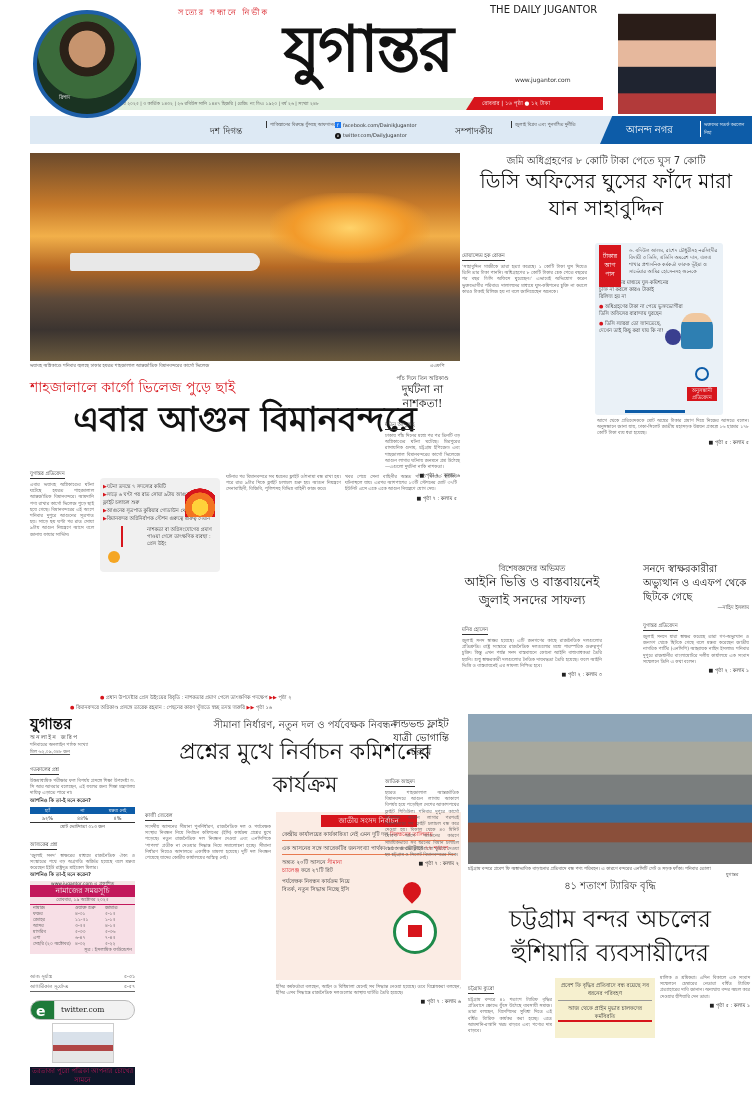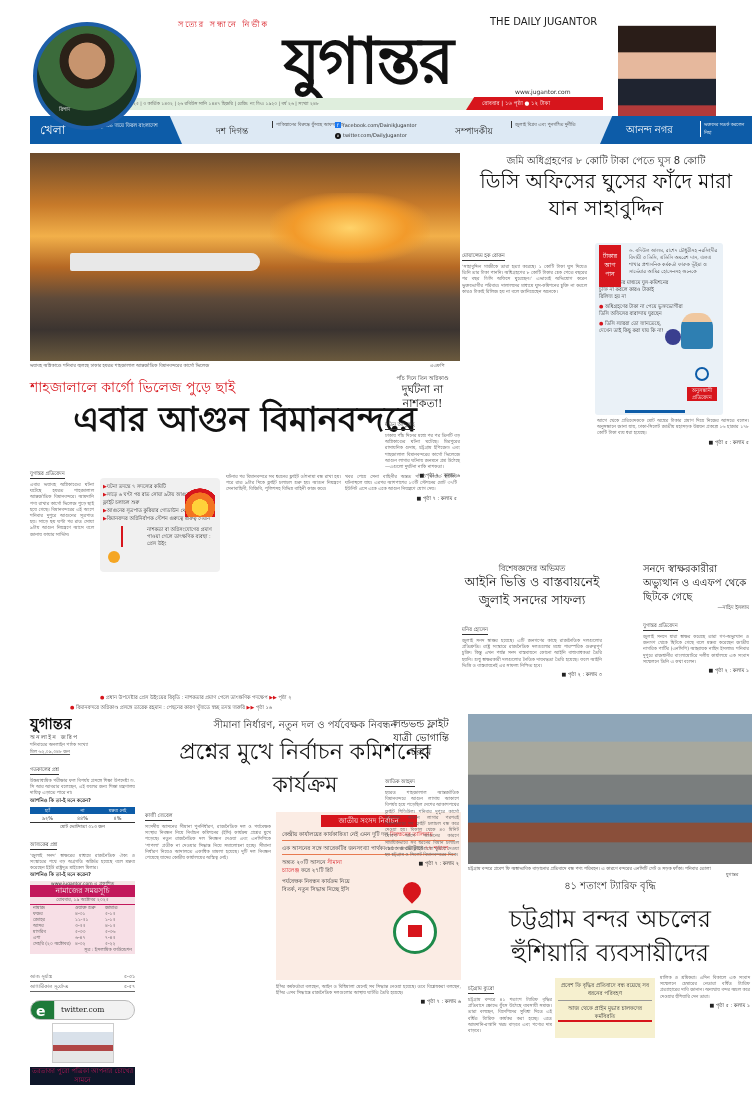--- a/index.html
+++ b/index.html
@@ -7,44 +7,40 @@
 .abs{position:absolute}
 .txt{font-size:4.5px;line-height:6.2px;color:#555;text-align:justify}
 .hl{font-family:"DejaVu Serif",serif;color:#111;text-align:center;font-weight:bold}
 .by{font-size:5px;color:#333;border-bottom:1px solid #333;display:inline-block;margin-bottom:3px}
 .cont{font-size:5px;color:#222;text-align:right;margin-top:2px}
 .red{color:#d7151c}
 </style>
 </head>
 <body>
 
-<div class="abs" style="left:0;top:12px;width:752px;height:90px">
+<div class="abs" style="left:0;top:0;width:752px;height:90px">
   <div class="abs" style="left:33px;top:10px;width:108px;height:108px;border-radius:50%;border:4px solid #1e5fa8;background:radial-gradient(circle at 50% 35%,#c7946e 0 22%,#2b2118 23% 33%,#3b6b3b 34% 60%,#1a3322 61%);z-index:2">
     <span style="position:absolute;left:22px;bottom:12px;font-size:5px;color:#fff">রিশাদ</span>
   </div>
   <div class="abs red" style="left:178px;top:6px;font-size:8px;letter-spacing:2px">সত্যের সন্ধানে নির্ভীক</div>
   <div class="abs" style="left:175px;top:4px;width:385px;text-align:center;font-family:'DejaVu Serif',serif;font-weight:bold;font-size:64px;line-height:90px;color:#111;letter-spacing:-2px">যুগান্তর</div>
   <div class="abs" style="left:490px;top:4px;font-size:10px;color:#222">THE DAILY JUGANTOR</div>
   <div class="abs" style="left:515px;top:76px;font-size:6px;color:#333">www.jugantor.com</div>
   <div class="abs" style="left:618px;top:8px;width:98px;height:106px;background:linear-gradient(180deg,#fff 0 5%,#2a1d18 6% 30%,#e6b89d 31% 55%,#1f2430 56% 80%,#b23a3a 81%)"></div>
 </div>
 
 <div class="abs" style="left:64px;top:98px;width:470px;height:12px;background:#dfeedd;font-size:4.5px;line-height:12px;padding-left:30px;color:#555;overflow:hidden;white-space:nowrap">
   <span>ঢাকা ১৯ অক্টোবর ২০২৫ | ৩ কার্তিক ১৪৩২ | ২৬ রবিউস সানি ১৪৪৭ হিজরি | রেজি: নং ডিএ ১৯২০ | বর্ষ ২৬ | সংখ্যা ২৪৮</span>
 </div>
 <div class="abs" style="left:466px;top:97px;width:137px;height:13px;background:#d7151c;clip-path:polygon(6% 0,100% 0,100% 100%,0 100%);color:#fff;font-size:5.5px;line-height:13px;padding-left:16px">
   <span>রোববার | ১৬ পৃষ্ঠা ● ১২ টাকা</span>
 </div>
 
 <div class="abs" style="left:30px;top:116px;width:722px;height:28px;background:#dde9f4">
-  <div class="abs" style="left:0;top:0;width:152px;height:28px;background:#0d5ca8;clip-path:polygon(0 0,92% 0,100% 100%,0 100%);color:#fff">
-    <span style="position:absolute;left:10px;top:5px;font-size:12px">খেলা</span>
-    <span style="position:absolute;left:48px;top:5px;width:90px;font-size:5px;line-height:8px;border-left:1.5px solid #fff;padding-left:3px">রিশাদের ঘূর্ণিতে জয়ে ফিরল বাংলাদেশ</span>
-  </div>
-  <div class="abs" style="left:186px;top:0;width:140px;height:15px">
+  <div class="abs" style="left:180px;top:0;width:140px;height:15px">
     <span style="position:absolute;left:0;top:8px;font-size:9px;color:#222">দশ দিগন্ত</span>
     <span style="position:absolute;left:56px;top:5px;width:80px;font-size:4.5px;line-height:7px;border-left:1.5px solid #333;padding-left:3px;color:#444">পাকিস্তানের বিরুদ্ধে ফুঁসছে আফগানরা</span>
   </div>
   <div class="abs" style="left:305px;top:4px;width:110px;height:22px;font-size:5px;color:#333;line-height:10px">
     <div><span style="display:inline-block;width:6px;height:6px;background:#1877f2;color:#fff;font-size:5px;line-height:6px;text-align:center;margin-right:2px">f</span><span>facebook.com/DainikJugantor</span></div>
     <div><span style="display:inline-block;width:6px;height:6px;background:#111;border-radius:50%;color:#fff;font-size:4px;line-height:6px;text-align:center;margin-right:2px">x</span><span>twitter.com/DailyJugantor</span></div>
   </div>
   <div class="abs" style="left:570px;top:0;width:152px;height:28px;background:#0d5ca8;clip-path:polygon(8% 0,100% 0,100% 100%,0 100%);color:#fff">
     <span style="position:absolute;left:26px;top:6px;font-size:10px">আনন্দ নগর</span>
     <span style="position:absolute;left:100px;top:5px;width:48px;font-size:4.5px;line-height:8px;border-left:1.5px solid #fff;padding-left:3px">ভক্তদের সতর্ক করলেন নিহা</span>
@@ -96,21 +92,21 @@
 </div>
 
 <div class="abs" style="left:385px;top:375px;width:75px">
   <div style="font-size:5.5px;color:#333;text-align:center">পাঁচ দিনে তিন অগ্নিকাণ্ড</div>
   <div class="hl" style="font-size:11px;line-height:14px;font-weight:normal">দুর্ঘটনা না নাশকতা!</div>
   <div class="by" style="margin-top:4px">মতিন আব্দুল্লাহ</div>
   <div class="txt">ঢাকায় পাঁচ দিনের মধ্যে পর পর তিনটি বড় অগ্নিকাণ্ডের ঘটনা ঘটেছে। মিরপুরের রাসায়নিক গুদাম, চট্টগ্রাম ইপিজেড এবং শাহজালাল বিমানবন্দরের কার্গো ভিলেজে আগুন লাগার ঘটনায় জনমনে প্রশ্ন উঠেছে—এগুলো দুর্ঘটনা নাকি নাশকতা।</div>
   <div class="cont">■ পৃষ্ঠা ৭ : কলাম ৬</div>
 </div>
 
-<div class="abs" style="left:460px;top:153px;width:292px;text-align:center;font-size:10px;color:#333">জমি অধিগ্রহণের ৮ কোটি টাকা পেতে ঘুস 8 কোটি</div>
+<div class="abs" style="left:460px;top:153px;width:292px;text-align:center;font-size:10px;color:#333">জমি অধিগ্রহণের ৮ কোটি টাকা পেতে ঘুস 7 কোটি</div>
 <div class="abs hl" style="left:465px;top:168px;width:282px;font-size:20px;line-height:27px;font-weight:normal">ডিসি অফিসের ঘুসের ফাঁদে মারা যান সাহাবুদ্দিন</div>
 <div class="abs" style="left:462px;top:242px;width:125px">
   <div class="by">মোয়াজ্জেম হক রোকন</div>
   <div class="txt">‘সাহাবুদ্দিন গাজীকে তারা হত্যা করেছে। ১ কোটি টাকা ঘুস দিয়েও তিনি তার টাকা পাননি। অধিগ্রহণের ৮ কোটি টাকার চেক পেতে বছরের পর বছর ডিসি অফিসে ঘুরেছেন।’ এভাবেই অভিযোগ করেন ভুক্তভোগীর পরিবার। দালালদের মাধ্যমে ঘুস-কমিশনের চুক্তি না করলে কারও টাকাই রিলিজ হয় না বলে জানিয়েছেন অনেকে।</div>
 </div>
 <div class="abs" style="left:595px;top:243px;width:128px;height:172px;background:#eaf1f7;border-radius:3px;padding:4px">
   <div style="position:absolute;left:4px;top:2px;width:22px;height:42px;background:#d7151c;color:#fff;font-size:6px;line-height:9px;text-align:center;padding-top:6px">টাকার আগ পান</div>
   <div style="margin-left:30px;font-size:4.8px;line-height:7px;color:#333">ড. বদিউল আলম, রাশেদ চৌধুরীসহ নরসিংদীর বিদায়ী ৩ ডিসি, এডিসি অমরেশ দাস, এলএ শাখার প্রশাসনিক কর্মকর্তা ফারুক ভূঁইয়া ও সার্ভেয়ার আমির হোসেনসহ অনেকে</div>
   <div style="font-size:5px;line-height:7px;color:#333;margin-top:4px;width:70px"><span class="red">● </span><span>দালালদের মাধ্যমে ঘুস-কমিশনের চুক্তি না করলে কারও টাকাই রিলিজ হয় না</span></div>
   <div style="font-size:5px;line-height:7px;color:#333;margin-top:3px;width:90px"><span class="red">● </span><span>অধিগ্রহণের টাকা না পেয়ে ভুক্তভোগীরা ডিসি অফিসের বারান্দায় ঘুরছেন</span></div>

